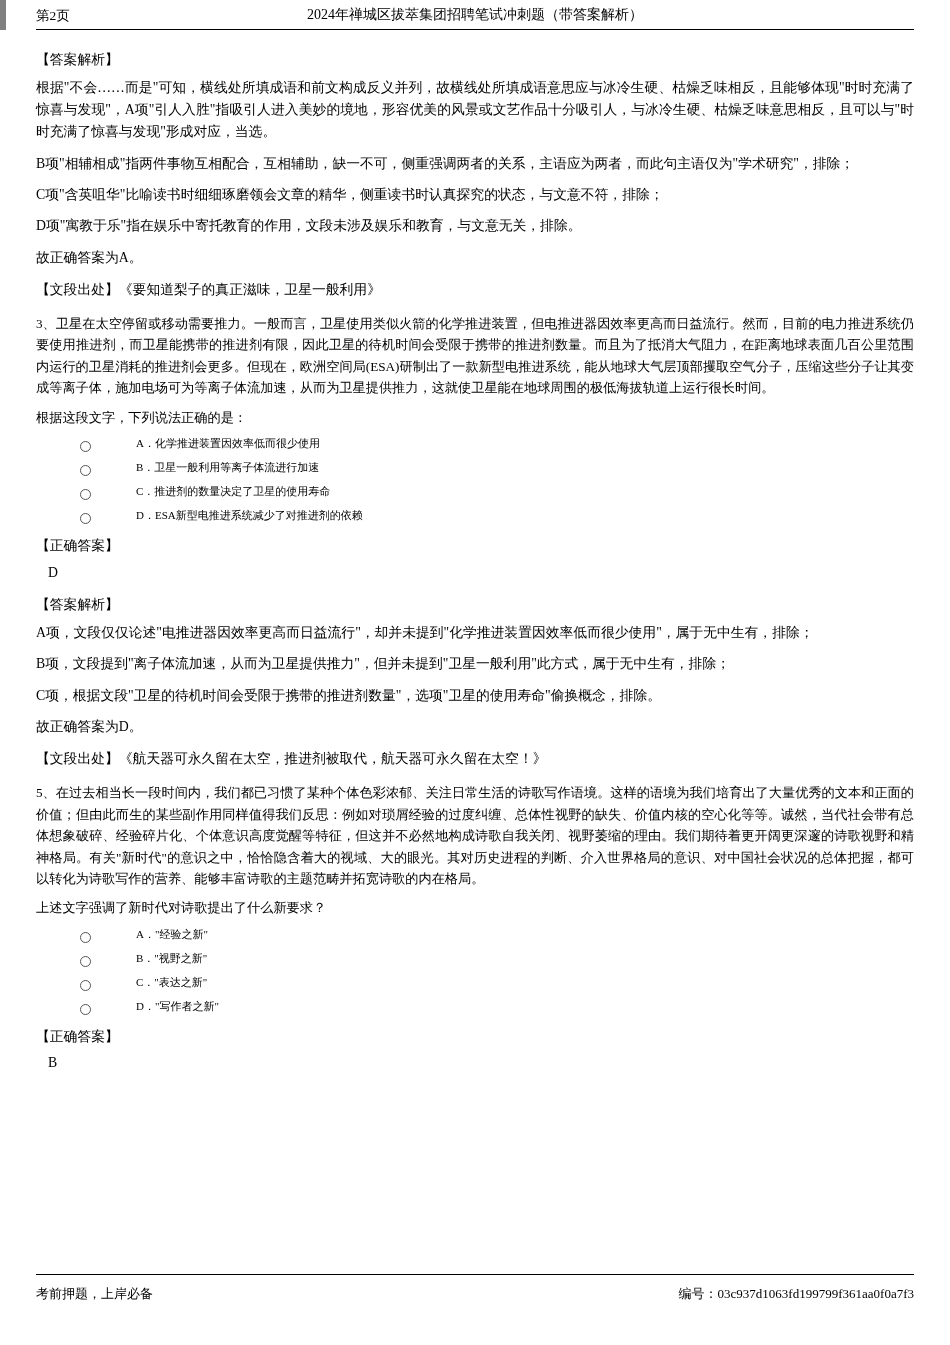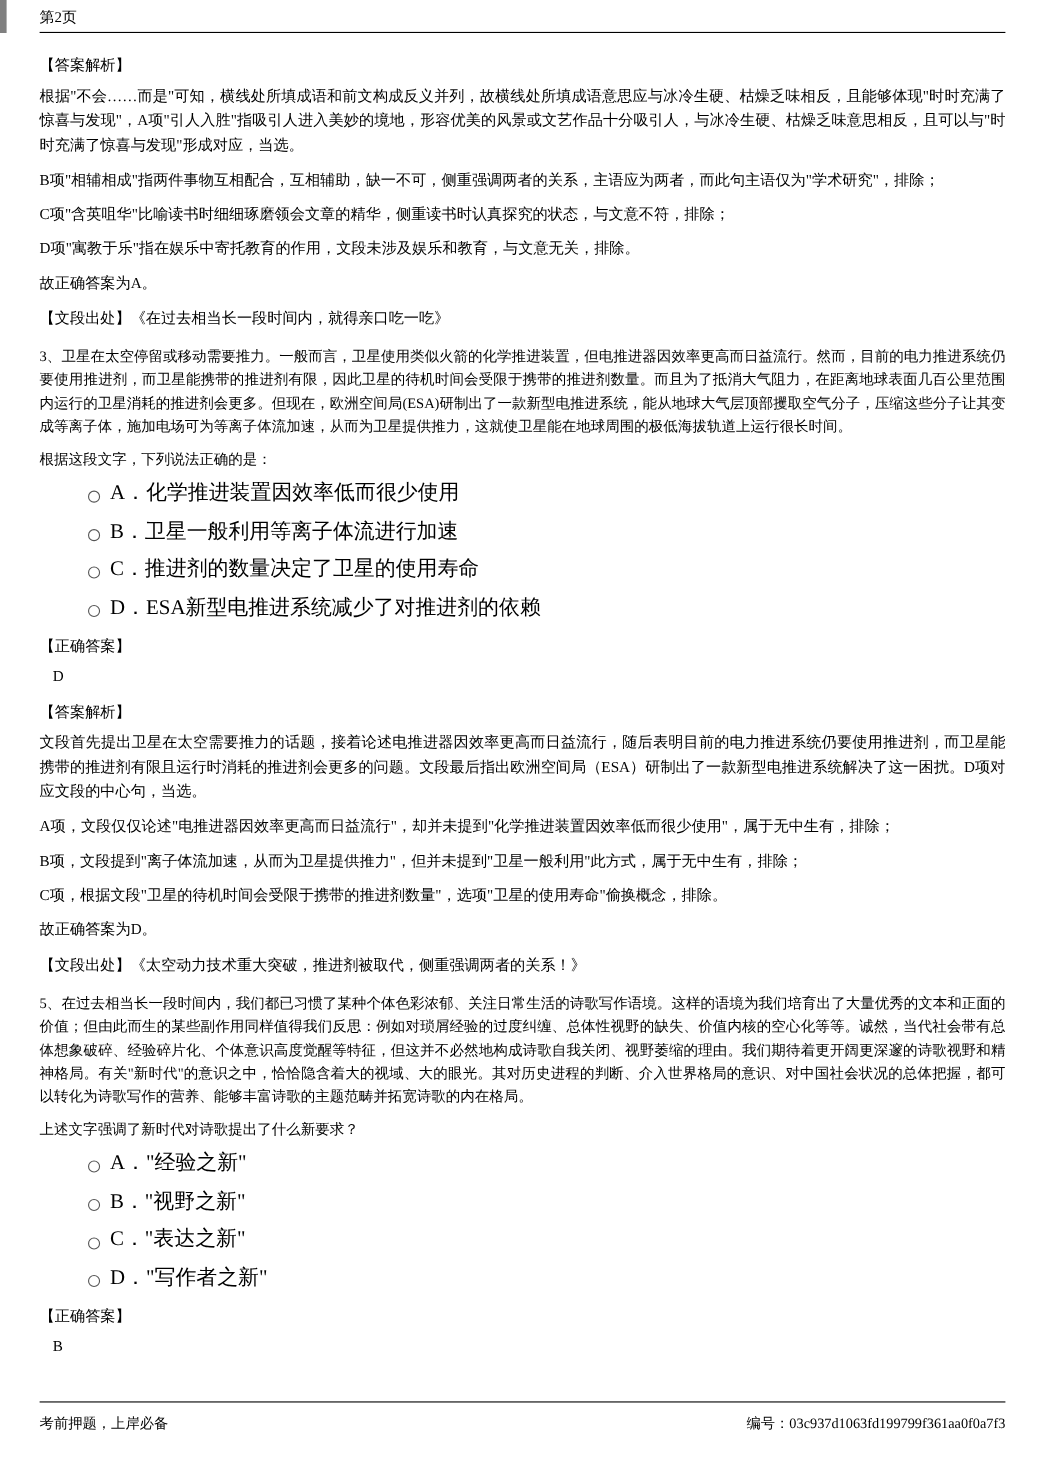--- a/index.html
+++ b/index.html
@@ -95,25 +95,26 @@
     text-justify: inter-ideograph;
   }
   .qblock {
     margin-top: 14px;
   }
   .options {
     margin: 8px 0 4px 0;
   }
   .option-row {
     display: flex;
-    align-items: center;
+    align-items: flex-start;
     margin: 0 0 8px 0;
     padding-left: 44px;
-    font-size: 19px;
+    font-size: 11px;
     line-height: 1.4;
+    gap: 36px;
   }
   .radio {
     width: 9px;
     height: 9px;
     border: 1px solid #555;
     border-radius: 50%;
     margin-right: 9px;
     margin-top: 5px;
     flex: 0 0 auto;
     background: #fff;
@@ -157,34 +158,35 @@
   }
 </style>
 </head>
 <body>
 
 <div class="page">
 
   <div class="header">
     <div class="header-left-bar"></div>
     <div class="header-page">第2页</div>
+    <div class="header-title">2024年禅城区拔萃集团招聘笔试冲刺题（带答案解析）</div>
   </div>
   <div class="header-rule"></div>
 
   <div class="content">
 
     <div class="bracket-line">【答案解析】</div>
     <p class="para">根据"不会……而是"可知，横线处所填成语和前文构成反义并列，故横线处所填成语意思应与冰冷生硬、枯燥乏味相反，且能够体现"时时充满了惊喜与发现"，A项"引人入胜"指吸引人进入美妙的境地，形容优美的风景或文艺作品十分吸引人，与冰冷生硬、枯燥乏味意思相反，且可以与"时时充满了惊喜与发现"形成对应，当选。</p>
     <p class="para">B项"相辅相成"指两件事物互相配合，互相辅助，缺一不可，侧重强调两者的关系，主语应为两者，而此句主语仅为"学术研究"，排除；</p>
     <p class="para">C项"含英咀华"比喻读书时细细琢磨领会文章的精华，侧重读书时认真探究的状态，与文意不符，排除；</p>
     <p class="para">D项"寓教于乐"指在娱乐中寄托教育的作用，文段未涉及娱乐和教育，与文意无关，排除。</p>
     <p class="para">故正确答案为A。</p>
 
     <div class="source-line">
-      <span>【文段出处】</span><span>《在过去相当长一段时间内，就得亲口吃一吃》</span>
+      <span>【文段出处】</span><span>《要知道梨子的真正滋味，卫星一般利用》</span>
     </div>
 
     <div class="qblock">
       <p class="small-para">3、卫星在太空停留或移动需要推力。一般而言，卫星使用类似火箭的化学推进装置，但电推进器因效率更高而日益流行。然而，目前的电力推进系统仍要使用推进剂，而卫星能携带的推进剂有限，因此卫星的待机时间会受限于携带的推进剂数量。而且为了抵消大气阻力，在距离地球表面几百公里范围内运行的卫星消耗的推进剂会更多。但现在，欧洲空间局(ESA)研制出了一款新型电推进系统，能从地球大气层顶部攫取空气分子，压缩这些分子让其变成等离子体，施加电场可为等离子体流加速，从而为卫星提供推力，这就使卫星能在地球周围的极低海拔轨道上运行很长时间。</p>
       <p class="small-para">根据这段文字，下列说法正确的是：</p>
 
       <div class="options">
         <div class="option-row">
           <span class="radio"></span>
           <span class="option-text">A．化学推进装置因效率低而很少使用</span>
@@ -200,28 +202,27 @@
         <div class="option-row">
           <span class="radio"></span>
           <span class="option-text">D．ESA新型电推进系统减少了对推进剂的依赖</span>
         </div>
       </div>
 
       <div class="bracket-line">【正确答案】</div>
       <div class="answer-letter">D</div>
 
       <div class="bracket-line">【答案解析】</div>
-      <p class="para">文段首先提出卫星在太空需要推力的话题，接着论述电推进器因效率更高而日益流行，随后表明目前的电力推进系统仍要使用推进剂，而卫星能携带的推进剂有限且运行时消耗的推进剂会更多的问题。文段最后指出欧洲空间局（ESA）研制出了一款新型电推进系统解决了这一困扰。D项对应文段的中心句，当选。</p>
       <p class="para">A项，文段仅仅论述"电推进器因效率更高而日益流行"，却并未提到"化学推进装置因效率低而很少使用"，属于无中生有，排除；</p>
       <p class="para">B项，文段提到"离子体流加速，从而为卫星提供推力"，但并未提到"卫星一般利用"此方式，属于无中生有，排除；</p>
       <p class="para">C项，根据文段"卫星的待机时间会受限于携带的推进剂数量"，选项"卫星的使用寿命"偷换概念，排除。</p>
       <p class="para">故正确答案为D。</p>
 
       <div class="source-line">
-        <span>【文段出处】</span><span>《太空动力技术重大突破，推进剂被取代，侧重强调两者的关系！》</span>
+        <span>【文段出处】</span><span>《航天器可永久留在太空，推进剂被取代，航天器可永久留在太空！》</span>
       </div>
     </div>
 
     <div class="qblock">
       <p class="small-para">5、在过去相当长一段时间内，我们都已习惯了某种个体色彩浓郁、关注日常生活的诗歌写作语境。这样的语境为我们培育出了大量优秀的文本和正面的价值；但由此而生的某些副作用同样值得我们反思：例如对琐屑经验的过度纠缠、总体性视野的缺失、价值内核的空心化等等。诚然，当代社会带有总体想象破碎、经验碎片化、个体意识高度觉醒等特征，但这并不必然地构成诗歌自我关闭、视野萎缩的理由。我们期待着更开阔更深邃的诗歌视野和精神格局。有关"新时代"的意识之中，恰恰隐含着大的视域、大的眼光。其对历史进程的判断、介入世界格局的意识、对中国社会状况的总体把握，都可以转化为诗歌写作的营养、能够丰富诗歌的主题范畴并拓宽诗歌的内在格局。</p>
       <p class="small-para">上述文字强调了新时代对诗歌提出了什么新要求？</p>
 
       <div class="options">
         <div class="option-row">
           <span class="radio"></span>

